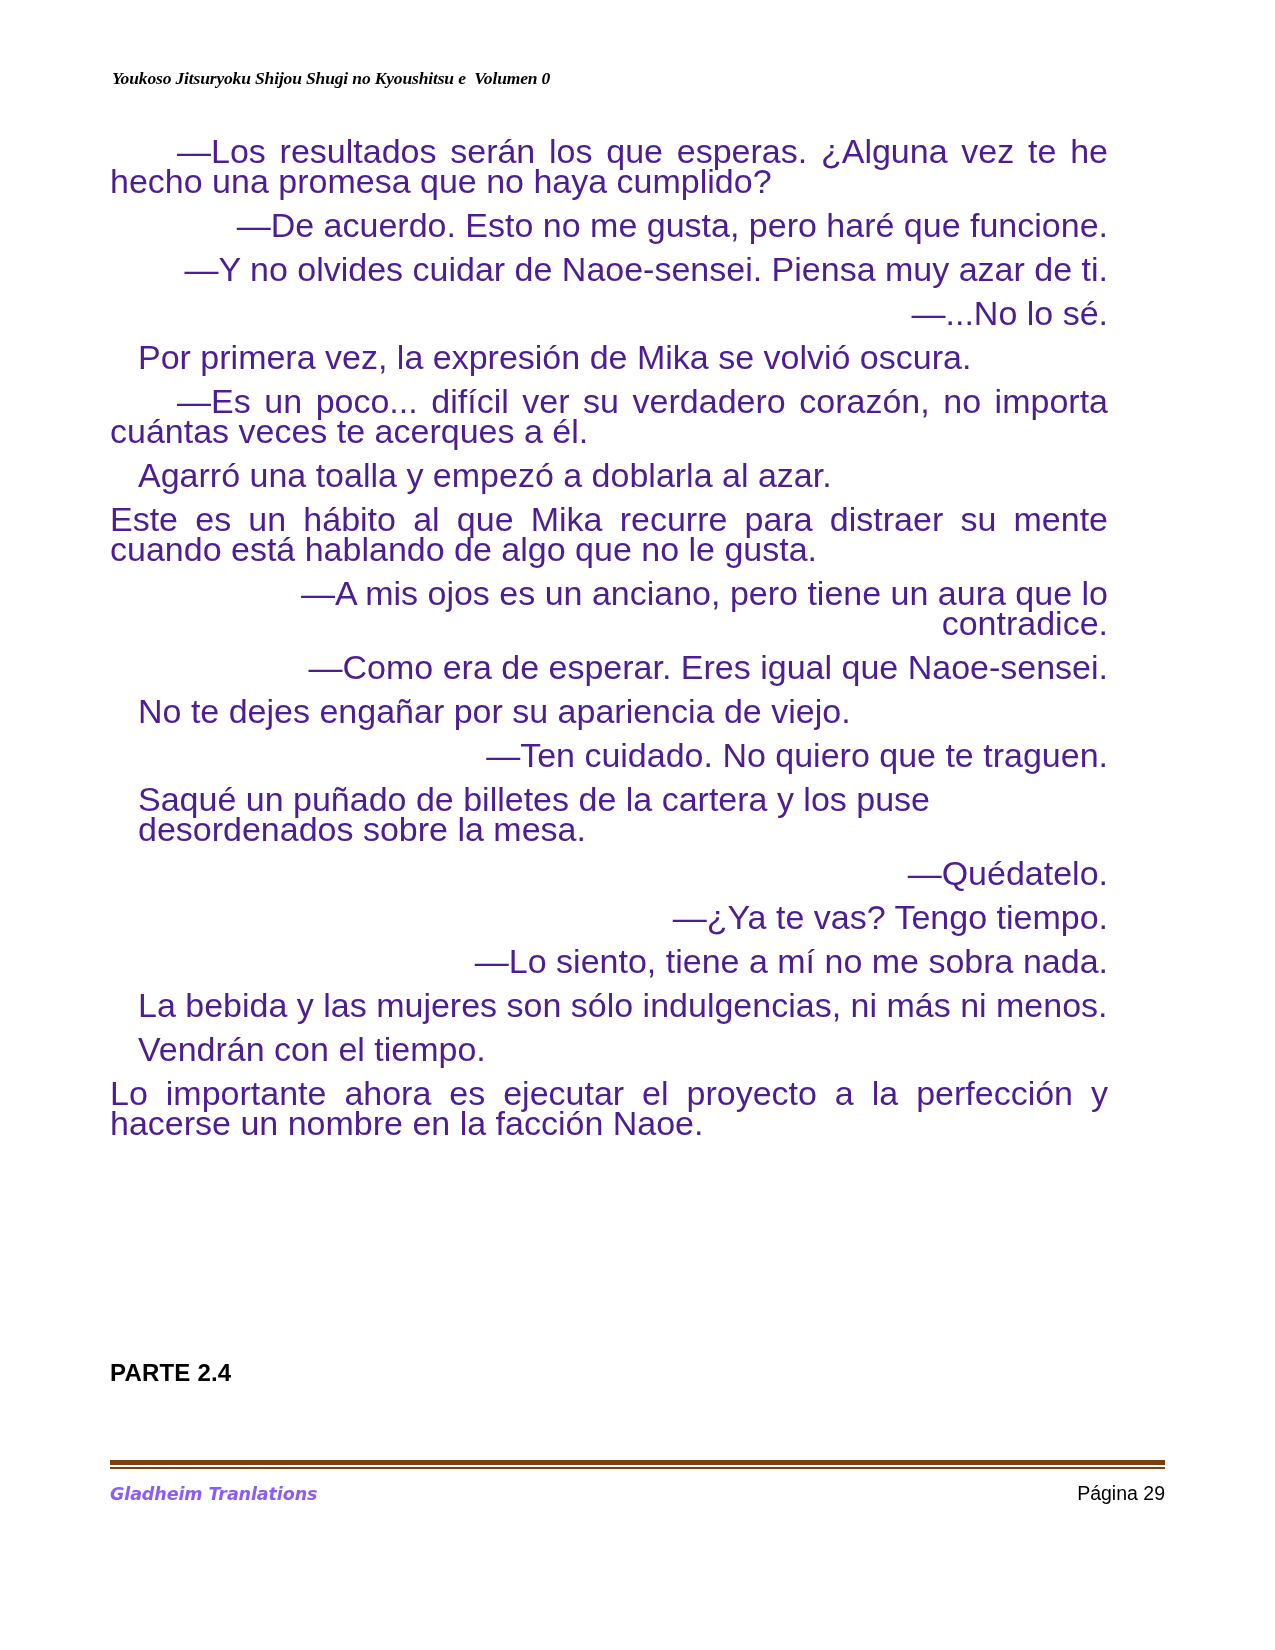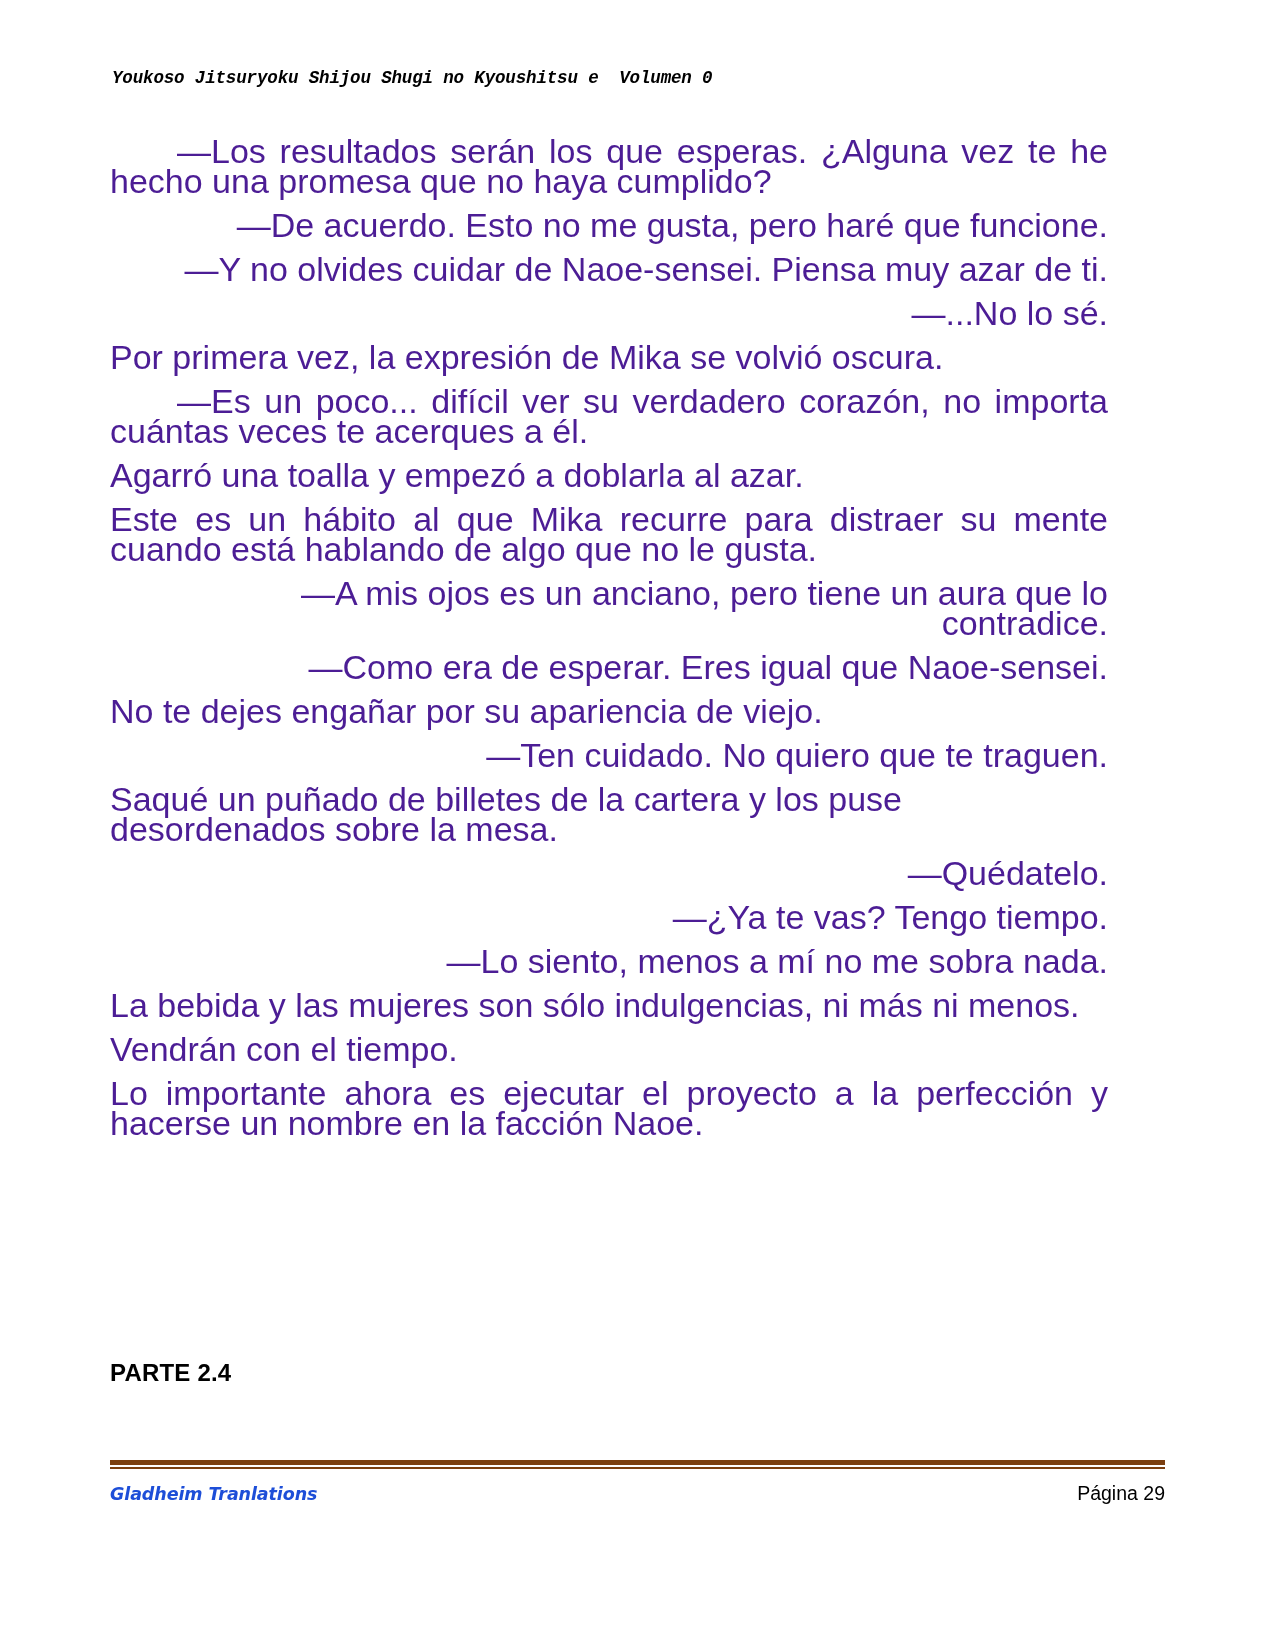--- a/index.html
+++ b/index.html
@@ -19,21 +19,21 @@
     box-sizing: border-box;
     overflow: hidden;
   }
 
   
   .running-header {
     position: absolute;
     top: 68px;
     left: 112px;
     right: 112px;
-    font-family: Liberation Mono, monospace;
+    font-family: Liberation Serif, serif;
     font-weight: bold;
     font-style: italic;
     font-size: 17.5px;
     letter-spacing: -0.15px;
     color: #000000;
     white-space: pre;
   }
 
   
   .content {
@@ -56,20 +56,21 @@
   
   .para.dialogue {
     text-indent: 67px;
     text-align: right;
     margin-bottom: 14px;
   }
   
   .para.flush {
     text-indent: 0;
     text-align: left;
+    margin-left: 28px;
   }
   
   .para.indent-just {
     text-indent: 67px;
     text-align: justify;
   }
   .para.flush-just {
     text-indent: 0;
     text-align: justify;
   }
@@ -115,21 +116,21 @@
     align-items: baseline;
     justify-content: space-between;
     margin-top: 13px;
   }
   .footer-left {
     font-family: "DejaVu Sans", sans-serif;
     font-weight: bold;
     font-style: italic;
     font-size: 17.5px;
     letter-spacing: -0.1px;
-    color: #1d4ed8;
+    color: #8b5cf6;
   }
   .footer-right {
     font-size: 19.5px;
     color: #000000;
   }
 </style>
 </head>
 <body>
 
 <div class="page">
@@ -146,21 +147,21 @@
     <p class="para indent-just">—Es un poco... difícil ver su verdadero corazón, no importa cuántas veces te acerques a él.</p>
     <p class="para flush">Agarró una toalla y empezó a doblarla al azar.</p>
     <p class="para flush-just">Este es un hábito al que Mika recurre para distraer su mente cuando está hablando de algo que no le gusta.</p>
     <p class="para dialogue">—A mis ojos es un anciano, pero tiene un aura que lo contradice.</p>
     <p class="para dialogue">—Como era de esperar. Eres igual que Naoe-sensei.</p>
     <p class="para flush">No te dejes engañar por su apariencia de viejo.</p>
     <p class="para dialogue">—Ten cuidado. No quiero que te traguen.</p>
     <p class="para flush">Saqué un puñado de billetes de la cartera y los puse desordenados sobre la mesa.</p>
     <p class="para dialogue">—Quédatelo.</p>
     <p class="para dialogue">—¿Ya te vas? Tengo tiempo.</p>
-    <p class="para dialogue">—Lo siento, menos a mí no me sobra nada.</p>
+    <p class="para dialogue">—Lo siento, tiene a mí no me sobra nada.</p>
     <p class="para flush">La bebida y las mujeres son sólo indulgencias, ni más ni menos.</p>
     <p class="para flush">Vendrán con el tiempo.</p>
     <p class="para flush-just">Lo importante ahora es ejecutar el proyecto a la perfección y hacerse un nombre en la facción Naoe.</p>
 
   </div>
 
   <div class="section-heading">PARTE 2.4</div>
 
   <div class="footer">
     <div class="footer-rule footer-rule-thick"></div>

